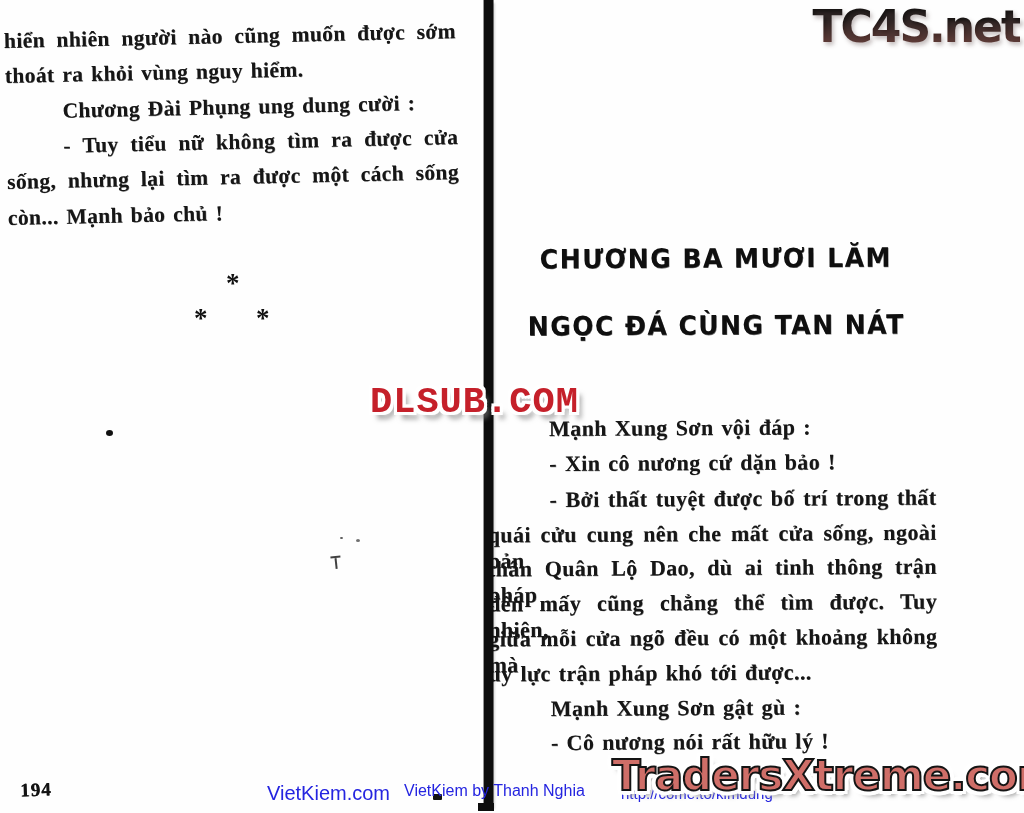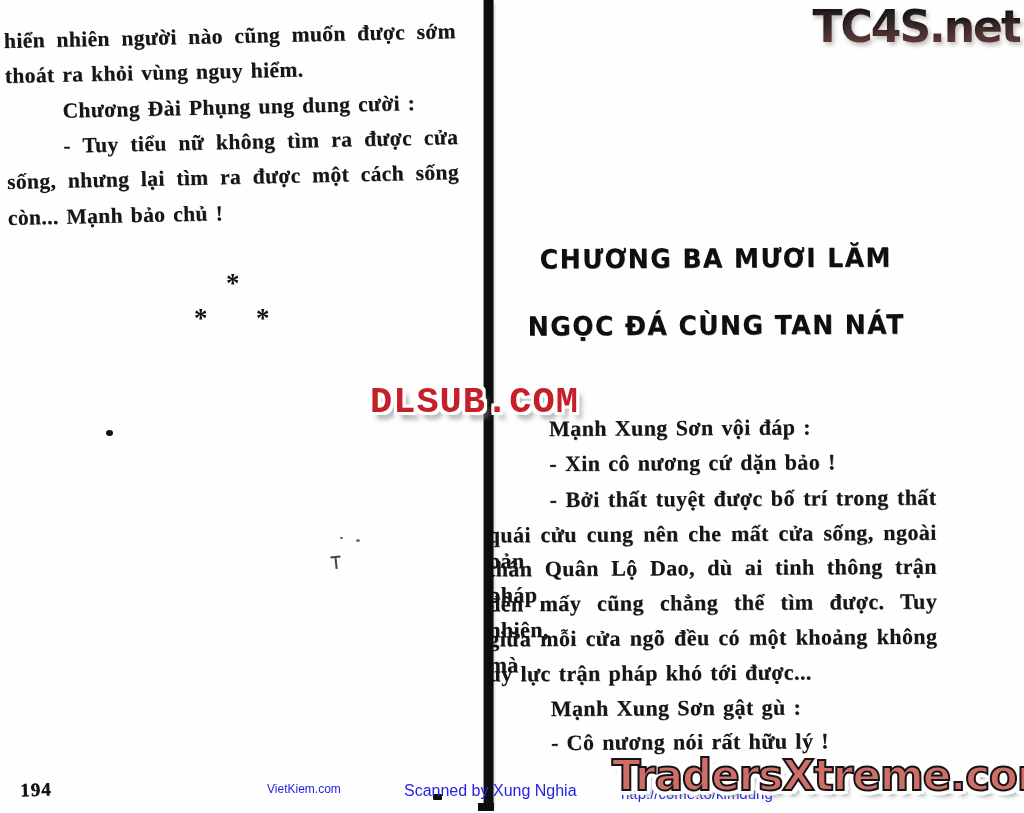--- a/index.html
+++ b/index.html
@@ -86,21 +86,21 @@
   }
 
   
   .page-number {
     position:absolute; left:20px; top:779px; z-index:2;
     font-size:19px; font-weight:bold; color:#131313;
     letter-spacing:1px; transform:rotate(-2deg);
     text-shadow:.6px 0 0 #131313;
   }
   .foot { position:absolute; z-index:4; font-family:"Liberation Sans", sans-serif; color:#2424e0; }
-  .foot-site   { left:267px; top:782px; font-size:12px; }
+  .foot-site   { left:267px; top:782px; font-size:20px; }
   .foot-credit { left:404px; top:782px; font-size:16px; }
   .foot-url    { left:621px; top:785px; font-size:15px; z-index:5;text-align:center; }
 
   
   .speck { position:absolute; background:#101010; border-radius:50%; z-index:2; }
   .speck-dot   { left:106px; top:430px; width:7px; height:6px; }
   .speck-s1    { left:340px; top:537px; width:3px; height:2px; opacity:.7; }
   .speck-s2    { left:356px; top:539px; width:4px; height:3px; opacity:.6; }
   .speck-s3    { left:433px; top:794px; width:9px; height:6px; border-radius:1px; }
   .tmark {
@@ -155,16 +155,16 @@
     <div class="line" style="top:280px; padding-left:62px;">Mạnh Xung Sơn gật gù :</div>
     <div class="line" style="top:314px; padding-left:62px;">- Cô nương nói rất hữu lý !</div>
   </div>
 
   <div class="wm-tc4s">TC4S.net</div>
   <div class="wm-dlsub">DLSUB.COM</div>
   <div class="wm-traders">TradersXtreme.com</div>
 
   <div class="page-number">194</div>
   <div class="foot foot-site">VietKiem.com</div>
-  <div class="foot foot-credit">Scanned by Xung Nghia</div>
+  <div class="foot foot-credit">VietKiem by Thanh Nghia</div>
   <div class="foot foot-url">http://come.to/kimdung</div>
 
 </div>
 
 </body></html>

